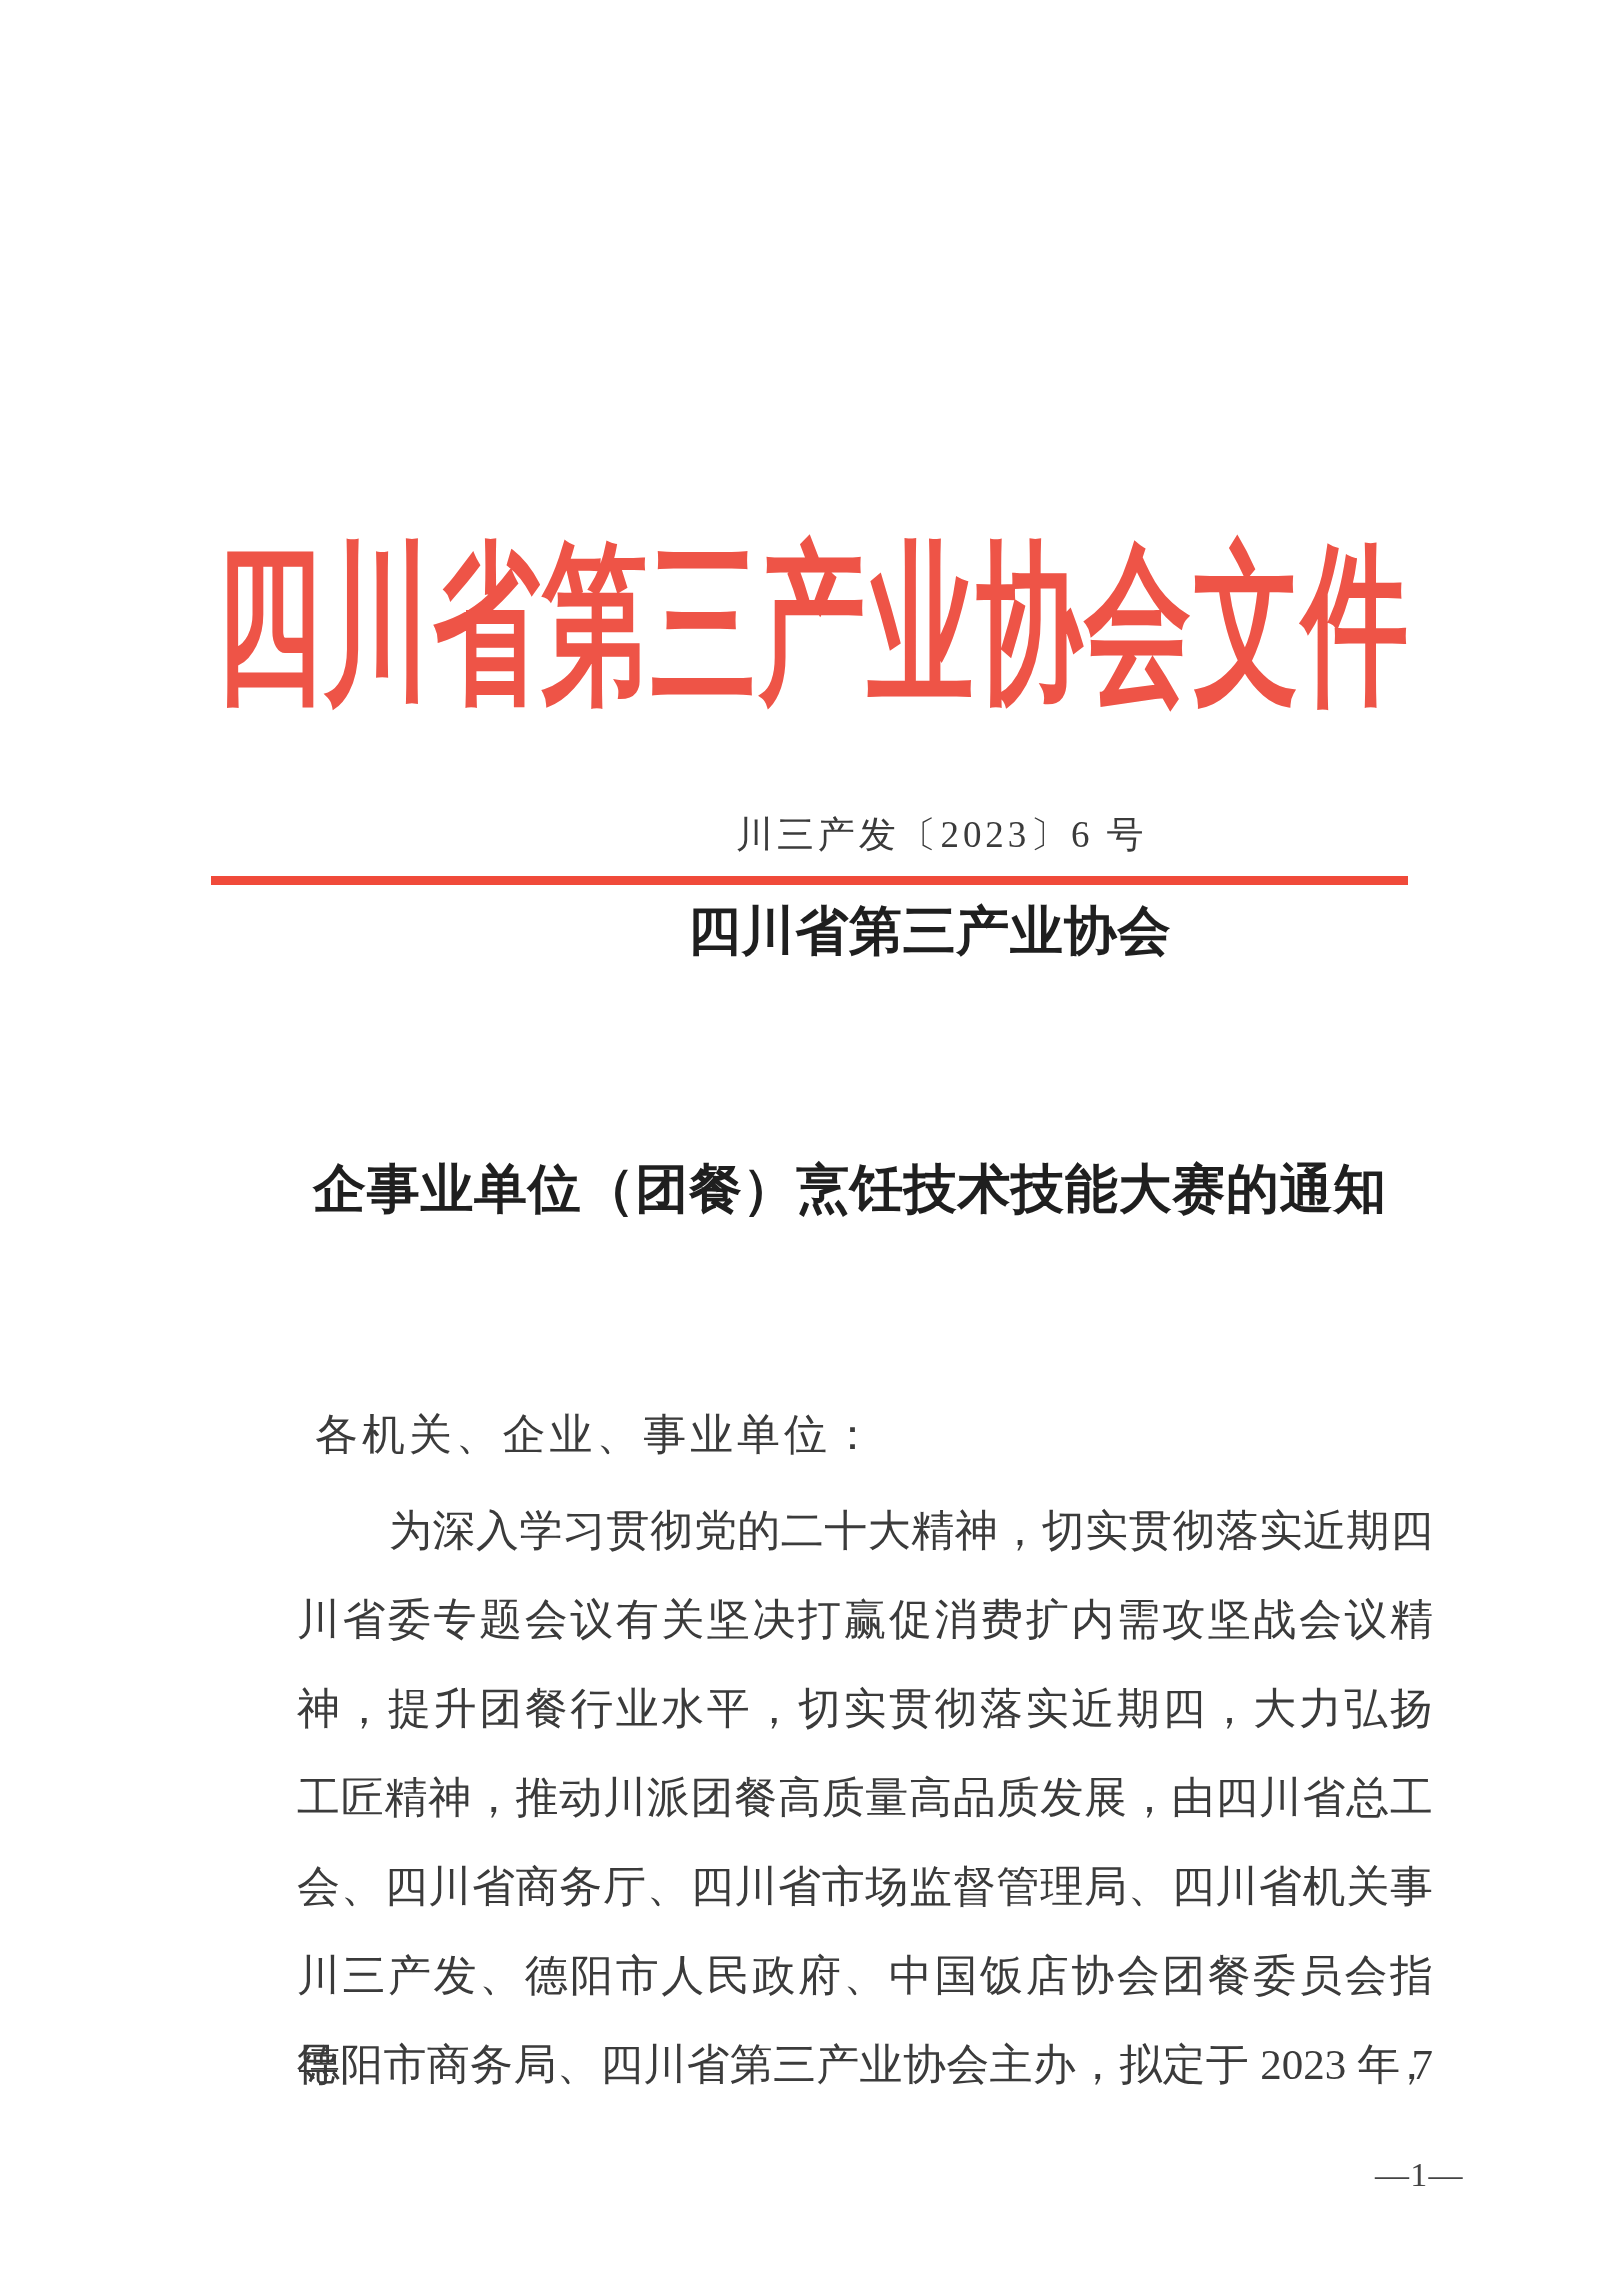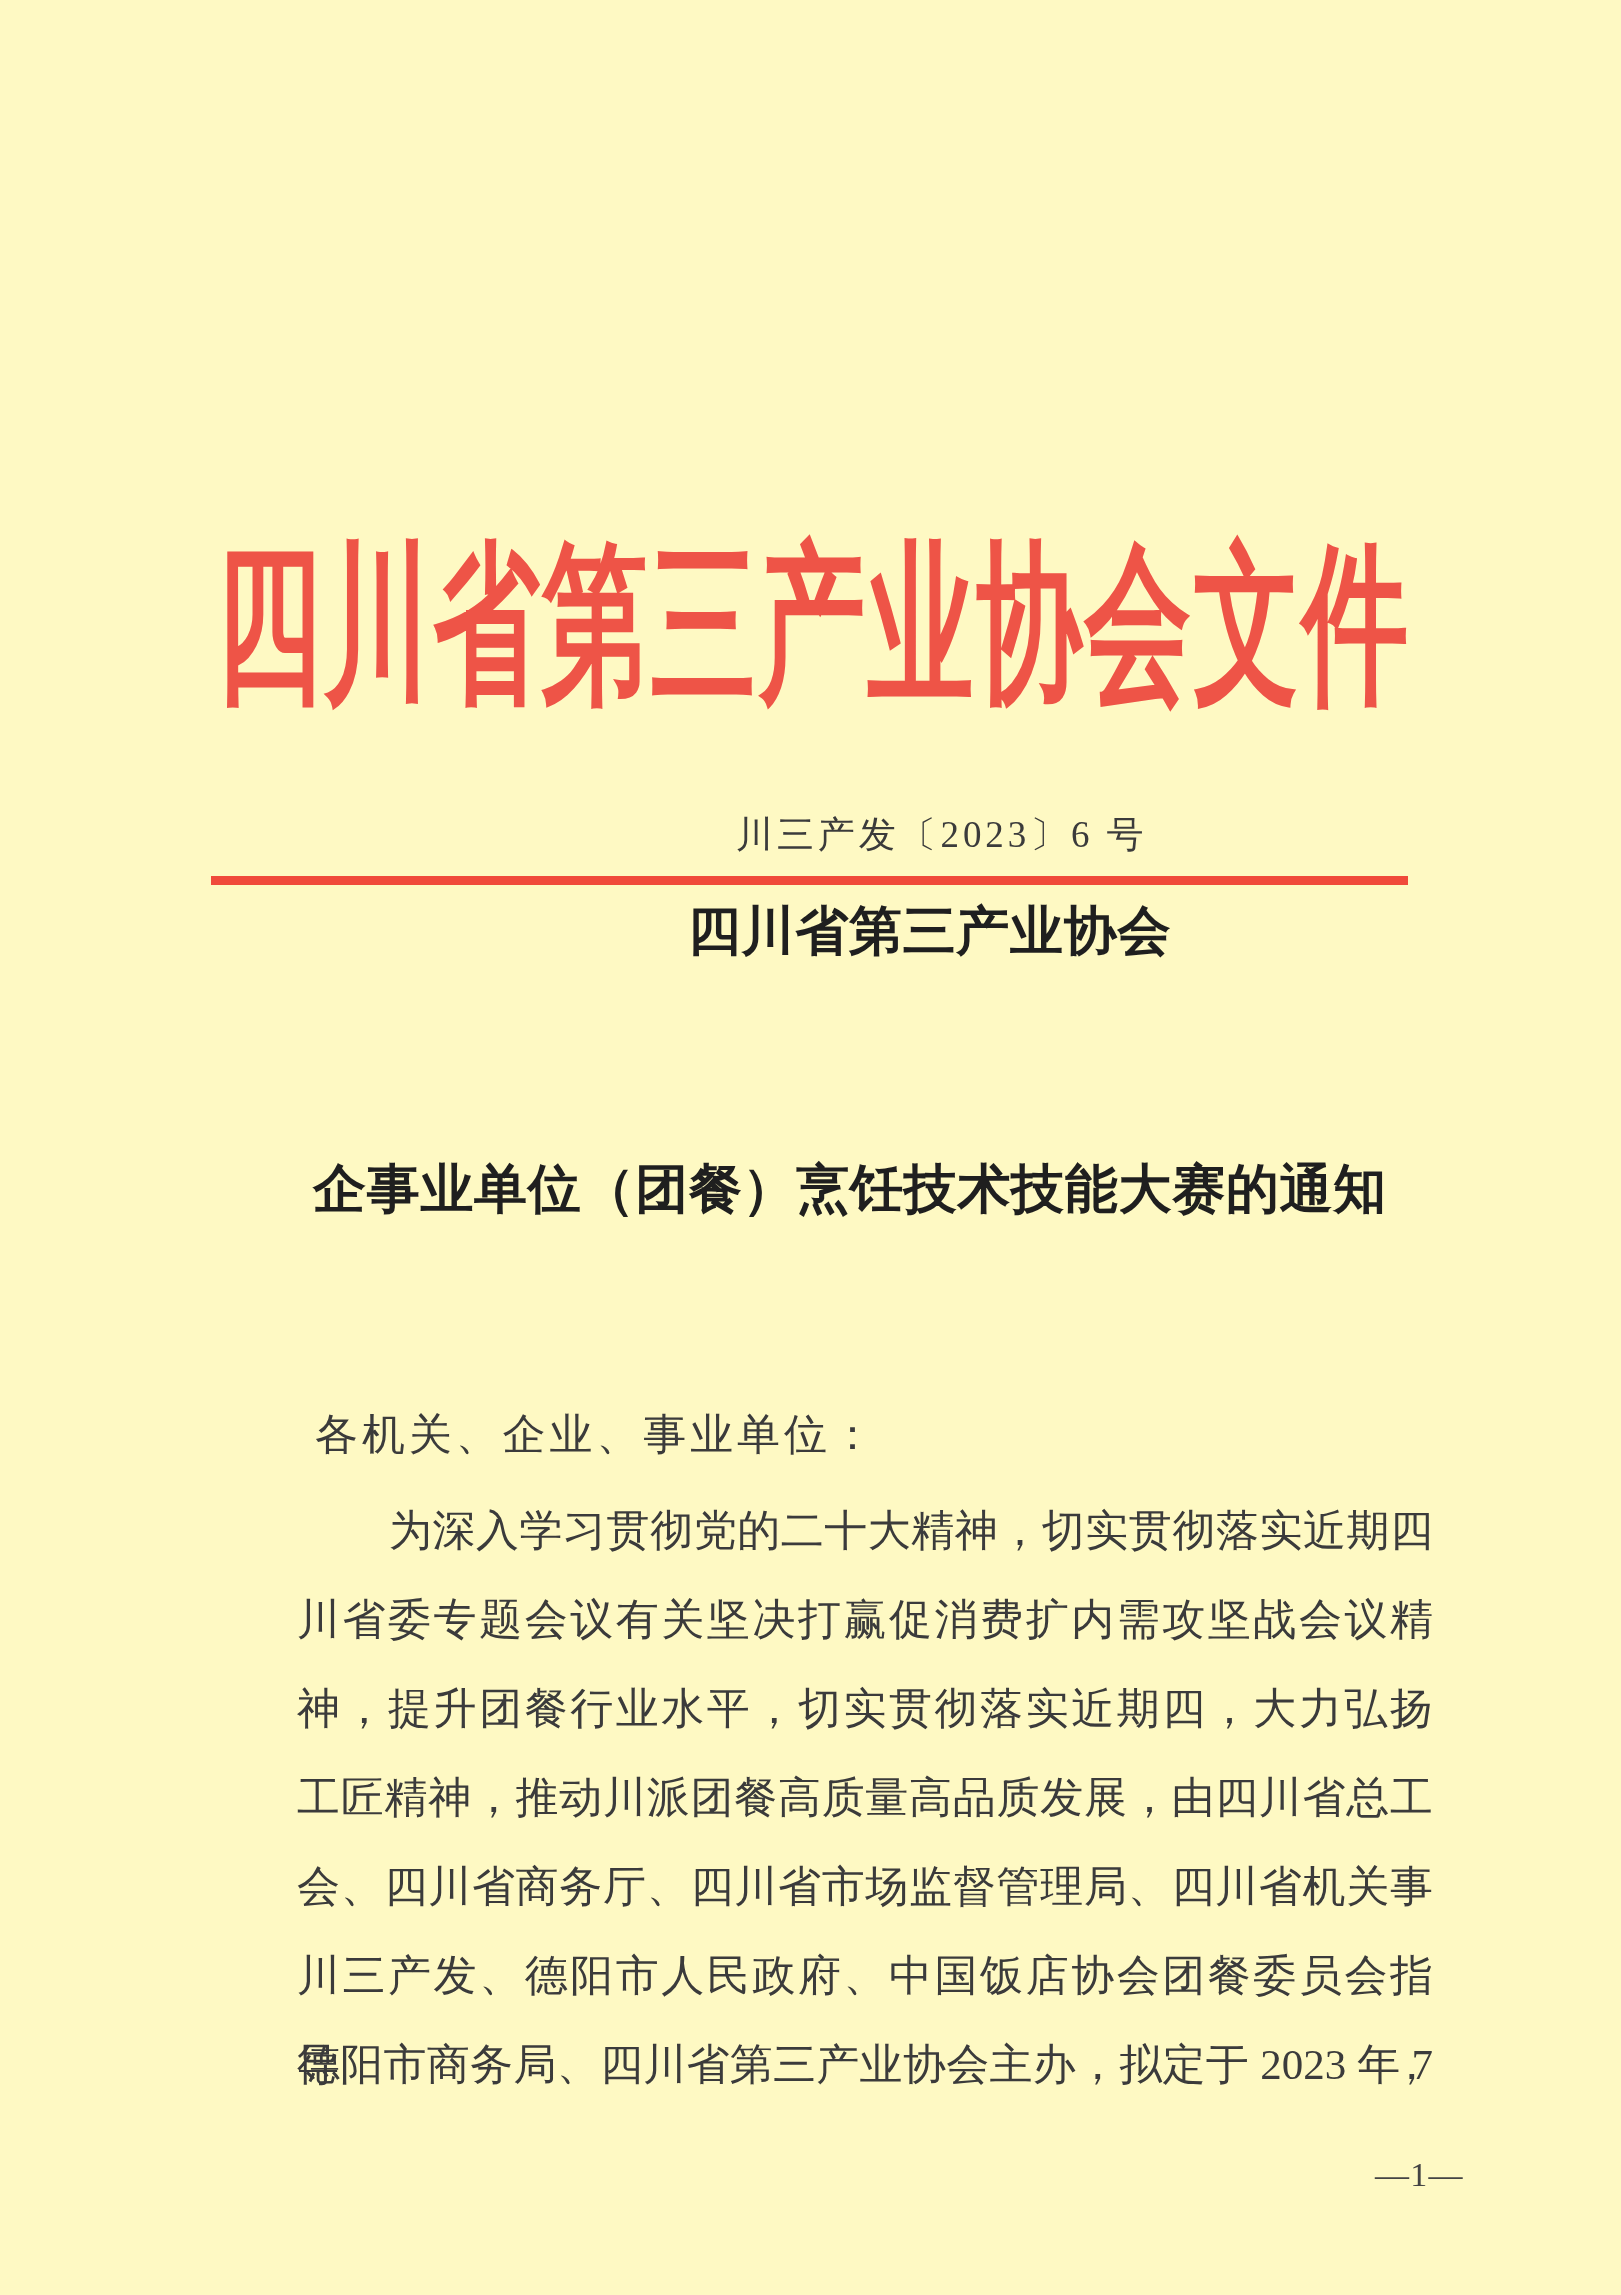--- a/index.html
+++ b/index.html
@@ -1,20 +1,20 @@
 <!DOCTYPE html>
 <html style="font-size:10.5px"><head>
 <meta charset="utf-8">
 <style>
   html,body{margin:0;padding:0;background:#e8e8e8;}
   .page{
     position:relative;
     width:1622px;height:2295px;
     margin:0 auto;
-    background:#fef9c3;
+    background:#ffffff;
     overflow:hidden;
     font-family:"Liberation Serif", serif;
     color:#3b3b3b;
   }
   
   .banner{
     position:absolute;
     left:216px;top:509px;
     font-family:"Liberation Serif", serif;
     font-weight:700;

